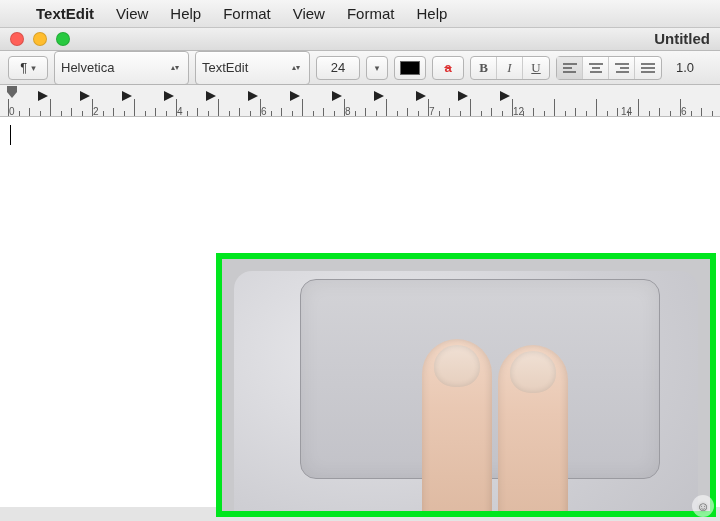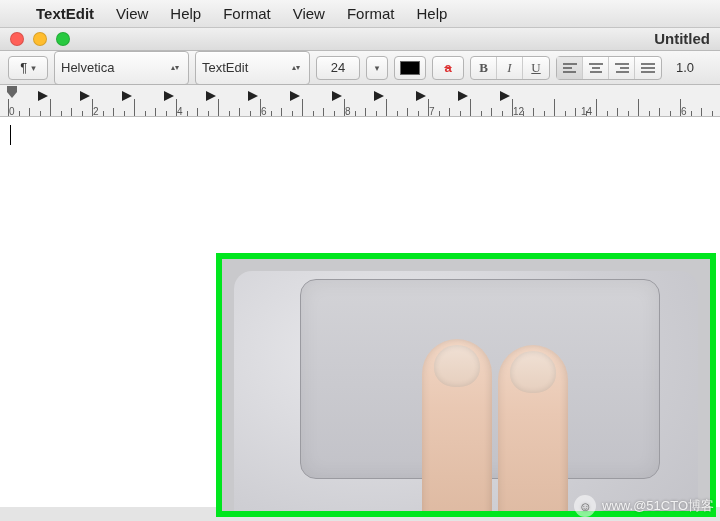--- a/index.html
+++ b/index.html
@@ -243,21 +243,21 @@
         <div class="tick big" style="left: 504px;"></div>
         <div class="tick-label" style="left: 508px;">12</div>
         <div class="tick small" style="left: 514.5px;"></div>
         <div class="tick med" style="left: 525px;"></div>
         <div class="tick small" style="left: 535.5px;"></div>
         <div class="tick big" style="left: 546px;"></div>
         <div class="tick small" style="left: 556.5px;"></div>
         <div class="tick med" style="left: 567px;"></div>
         <div class="tick small" style="left: 577.5px;"></div>
         <div class="tick big" style="left: 588px;"></div>
-        <div class="tick-label" style="left: 576px;">14</div>
+        <div class="tick-label" style="left: 616px;">14</div>
         <div class="tick small" style="left: 598.5px;"></div>
         <div class="tick med" style="left: 609px;"></div>
         <div class="tick small" style="left: 619.5px;"></div>
         <div class="tick big" style="left: 630px;"></div>
         <div class="tick small" style="left: 640.5px;"></div>
         <div class="tick med" style="left: 651px;"></div>
         <div class="tick small" style="left: 661.5px;"></div>
         <div class="tick big" style="left: 672px;"></div>
         <div class="tick-label" style="left: 676px;">6</div>
         <div class="tick small" style="left: 682.5px;"></div>
@@ -336,14 +336,13 @@
     <div class="pad"></div>
   </div>
   <div class="hand">
     <div class="finger f1"></div>
     <div class="finger f2"></div>
   </div>
 </div>
 
 <div class="watermark">
   <span class="wm-badge">☺</span>
-  <span>www.@51CTO博客</span>
 </div>
 
 </body></html>

